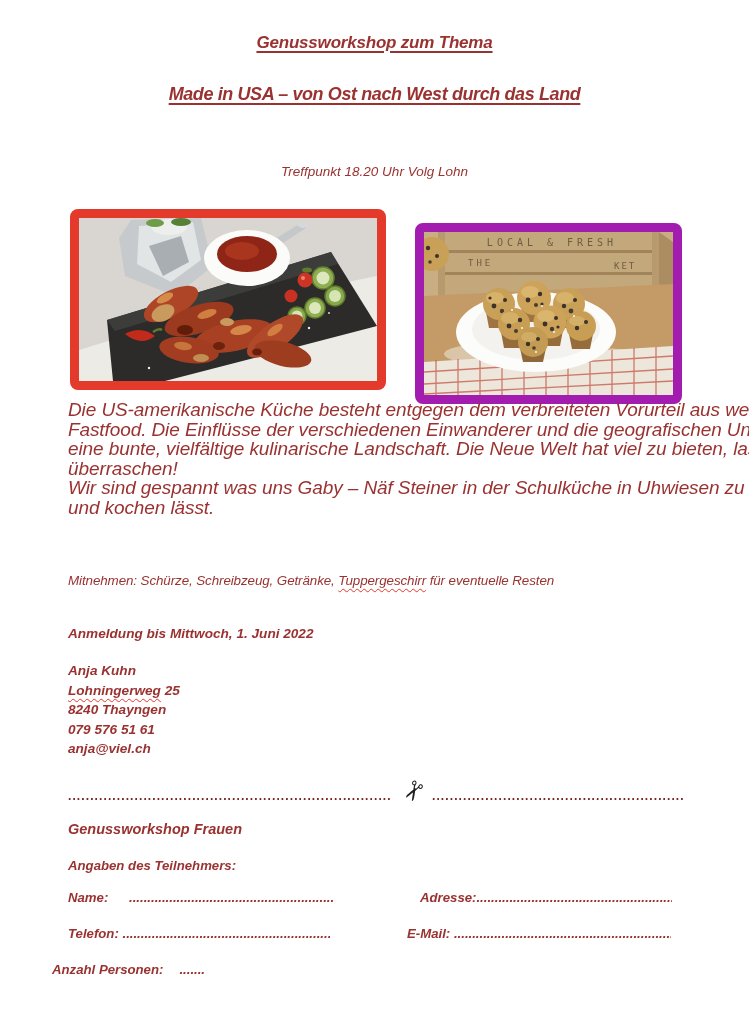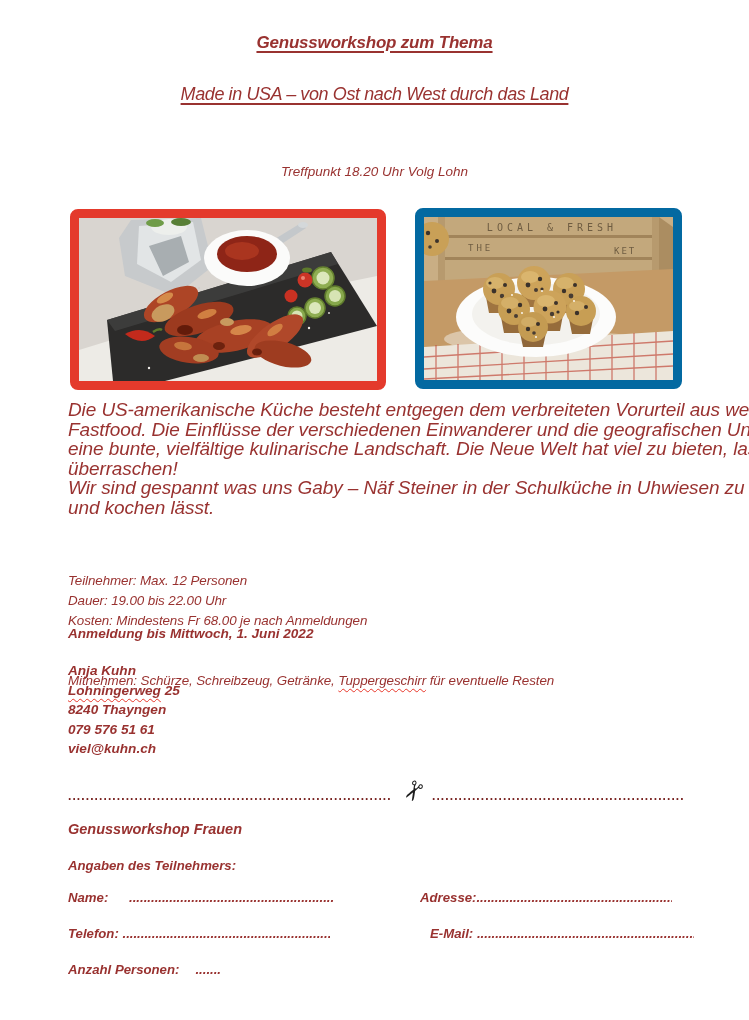--- a/index.html
+++ b/index.html
@@ -5,28 +5,28 @@
   html,body{margin:0;padding:0;background:#ffffff;}
   .page{
     position:relative;width:749px;height:1020px;background:#fff;overflow:hidden;
     font-family:"Liberation Sans","DejaVu Sans",sans-serif;
     color:#993230;font-style:italic;
   }
   .abs{position:absolute;}
   .center{left:0;width:749px;text-align:center;}
   .u{text-decoration:underline;text-underline-offset:3px;text-decoration-thickness:1.5px;}
   .title1{top:33px;font-size:17px;font-weight:bold;letter-spacing:-0.2px;}
-  .title2{top:84px;font-size:18px;font-weight:normal;letter-spacing:-0.4px;}
+  .title2{top:84px;font-size:18px;font-weight:bold;letter-spacing:-0.4px;}
   .subline1{top:127px;font-size:13.5px;}
   .subline2{top:164px;font-size:13.5px;}
 
   .photo{position:absolute;box-sizing:border-box;border-radius:8px;overflow:hidden;background:#ddd;}
   .photo svg{display:block;width:100%;height:100%;}
   .photo-left{left:70px;top:209px;width:316px;height:181px;border:9px solid #e43a2c;}
-  .photo-right{left:415px;top:208px;width:267px;height:181px;border:9px solid #0369a1;}
+  .photo-right{left:415px;top:223px;width:267px;height:181px;border:9px solid #a21caf;}
 
   .paragraph{left:68px;top:400px;font-size:19px;line-height:19.6px;white-space:pre;letter-spacing:-0.1px;}
   .details{left:68px;top:531px;font-size:13.4px;line-height:20px;white-space:pre;letter-spacing:-0.1px;}
   .mitnehmen{white-space:pre;}
   .spell{text-decoration-line:underline;text-decoration-style:wavy;text-decoration-color:#e8372a;text-decoration-thickness:1px;text-underline-offset:2.5px;}
 
   .anmeldung{left:68px;top:626px;font-size:13.6px;font-weight:bold;}
   .contact{left:68px;top:661px;font-size:13.6px;font-weight:bold;line-height:19.6px;}
 
   .cutline{left:68px;top:772px;width:616px;height:32px;display:flex;align-items:flex-end;color:#77201e;}
@@ -37,22 +37,22 @@
     font-size:26px;line-height:30px;font-family:"DejaVu Sans",sans-serif;
     transform:rotate(120deg);transform-origin:50% 55%;align-self:flex-start;}
 
   .form-title{left:68px;top:821px;font-size:14.5px;font-weight:bold;}
   .form-subtitle{left:68px;top:858px;font-size:13.2px;font-weight:bold;text-align:right;}
   .field{position:absolute;display:flex;font-size:13.2px;font-weight:bold;white-space:pre;overflow:hidden;}
   .fdots{flex:1;overflow:hidden;white-space:pre;}
   .f-name{left:68px;top:890px;width:266px;gap:17px;}
   .f-adresse{left:420px;top:890px;width:252px;text-align:right;}
   .f-telefon{left:68px;top:926px;width:262px;}
-  .f-email{left:430px;top:926px;width:264px;}
-  .f-anzahl{left:68px;top:962px;width:260px;}
+  .f-email{left:407px;top:926px;width:264px;}
+  .f-anzahl{left:52px;top:962px;width:260px;}
   .anzahl-gap{display:inline-block;width:16px;}
 </style>
 </head>
 <body>
 
 <div class="page">
 
   <div class="abs center title1 u">Genussworkshop zum Thema</div>
   <div class="abs center title2 u">Made in USA – von Ost nach West durch das Land</div>
   <div class="abs center subline2">Treffpunkt 18.20 Uhr Volg Lohn</div>
@@ -250,34 +250,31 @@
   </div>
 
   <div class="abs paragraph">Die US-amerikanische Küche besteht entgegen dem verbreiteten Vorurteil aus weit mehr als
 Fastfood. Die Einflüsse der verschiedenen Einwanderer und die geografischen Unterschiede formen
 eine bunte, vielfältige kulinarische Landschaft. Die Neue Welt hat viel zu bieten, lassen Sie sich
 überraschen!
 Wir sind gespannt was uns Gaby – Näf Steiner in der Schulküche in Uhwiesen zu diesem Thema zeigt
 und kochen lässt.</div>
 
   <div class="abs details">
-    <div>Teilnehmer: Max. 12 Personen
-Dauer: 19.00 bis 22.00 Uhr
-Kosten: Mindestens Fr 68.00 je nach Anmeldungen</div>
     <div class="mitnehmen"><span>Mitnehmen: Schürze, Schreibzeug, Getränke, </span><span class="spell">Tuppergeschirr</span><span> für eventuelle Resten</span></div>
   </div>
 
   <div class="abs anmeldung">Anmeldung bis Mittwoch, 1. Juni 2022</div>
 
   <div class="abs contact">
     <div>Anja Kuhn</div>
     <div><span class="spell">Lohningerweg</span><span> 25</span></div>
     <div>8240 Thayngen</div>
     <div>079 576 51 61</div>
-    <div>viel@kuhn.ch</div>
+    <div>anja@viel.ch</div>
   </div>
 
   <div class="abs cutline">
     <span class="cut-dots left">........................................................................................................</span>
     <span class="scissors">✂</span>
     <span class="cut-dots right">................................................................................</span>
   </div>
 
   <div class="abs form-title">Genussworkshop Frauen</div>
   <div class="abs form-subtitle">Angaben des Teilnehmers:</div>

